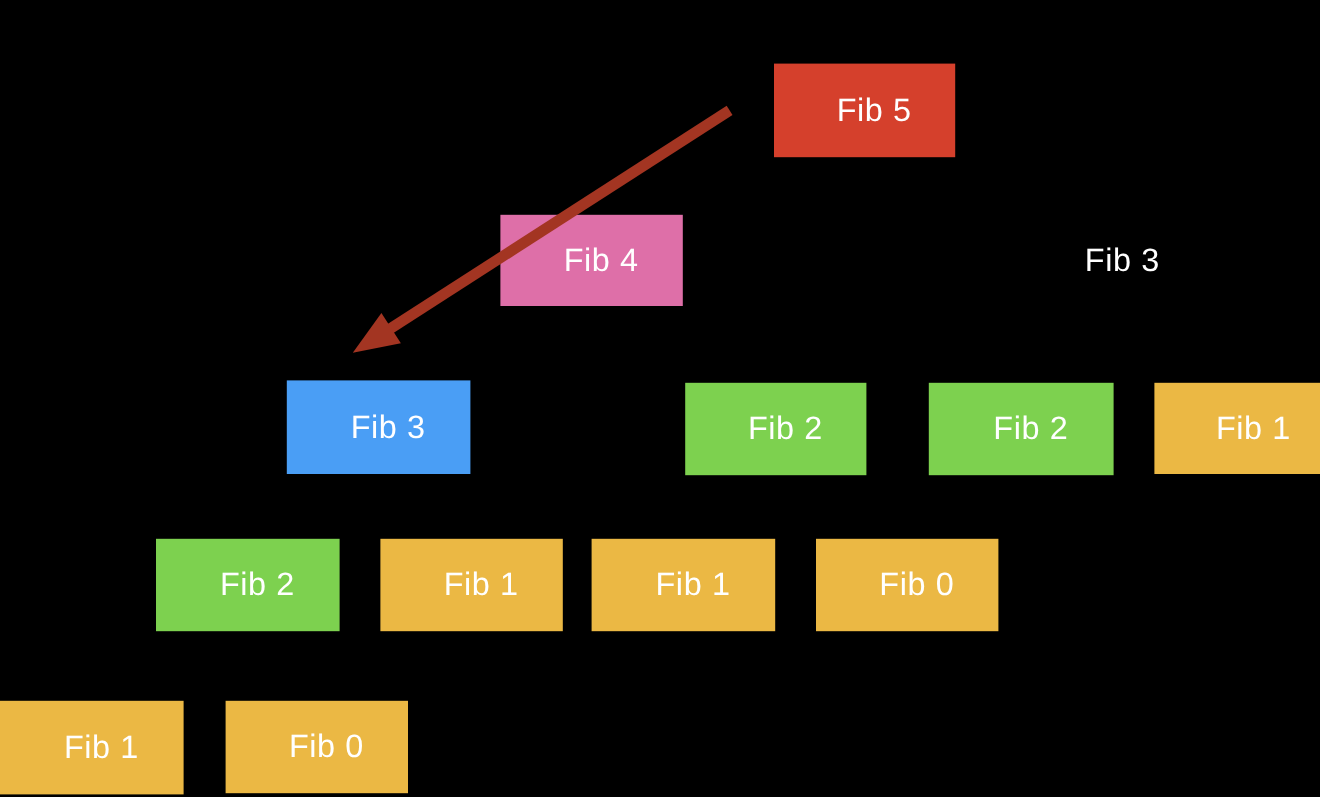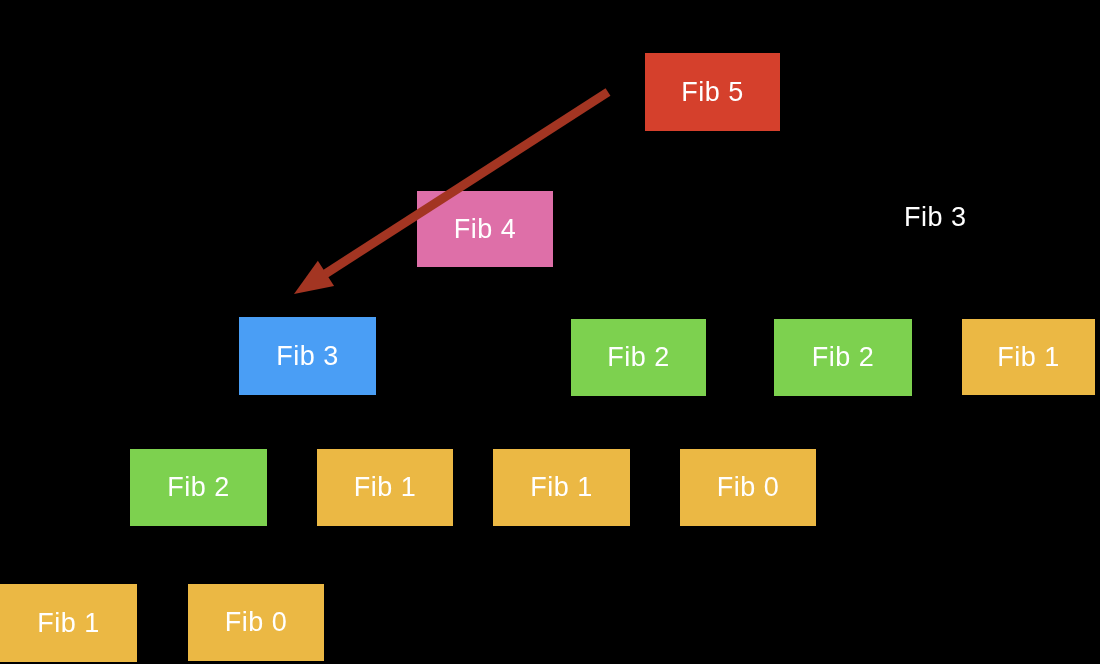--- a/index.html
+++ b/index.html
@@ -17,20 +17,21 @@
   }
   .node {
     position: absolute;
     display: flex;
     align-items: center;
     justify-content: center;
     color: #ffffff;
     font-size: 27px;
     letter-spacing: 0.5px;
     white-space: nowrap;
+    padding-left: 16px;
   }
   .floating-label {
     position: absolute;
     color: #ffffff;
     font-size: 27px;
     letter-spacing: 0.5px;
     white-space: nowrap;
   }
   .arrow-overlay {
     position: absolute;
@@ -50,21 +51,21 @@
   <div class="floating-label" style="left: 904px; top: 202px; color: rgb(255, 255, 255);">Fib 3</div>
 
   <svg class="arrow-overlay" width="1100" height="664" viewBox="0 0 1100 664" xmlns="http://www.w3.org/2000/svg">
     <line id="arrow-line" x1="608" y1="92" x2="320.91214038044035" y2="276.6870944049396" stroke="#a33522" stroke-width="9"></line>
     <polygon id="arrow-head" points="294,294 317.8427422040884,260.8258588025344 334.0735911994575,286.0559904091972" fill="#a33522"></polygon>
   </svg>
 
 <div class="node" style="left: 645px; top: 53px; width: 135px; height: 78px; background: rgb(213, 64, 44); color: rgb(255, 255, 255);">
       <span>Fib 5</span>
     </div>
-    <div class="node" style="left: 417px; top: 191px; width: 136px; height: 76px; background: rgb(222, 111, 168); color: rgb(255, 255, 255);">
+    <div class="node" style="left: 417px; top: 179px; width: 136px; height: 76px; background: rgb(222, 111, 168); color: rgb(255, 255, 255);">
       <span>Fib 4</span>
     </div>
     <div class="node" style="left: 239px; top: 317px; width: 137px; height: 78px; background: rgb(74, 158, 245); color: rgb(255, 255, 255);">
       <span>Fib 3</span>
     </div>
     <div class="node" style="left: 571px; top: 319px; width: 135px; height: 77px; background: rgb(125, 209, 79); color: rgb(255, 255, 255);">
       <span>Fib 2</span>
     </div>
     <div class="node" style="left: 774px; top: 319px; width: 138px; height: 77px; background: rgb(125, 209, 79); color: rgb(255, 255, 255);">
       <span>Fib 2</span>

